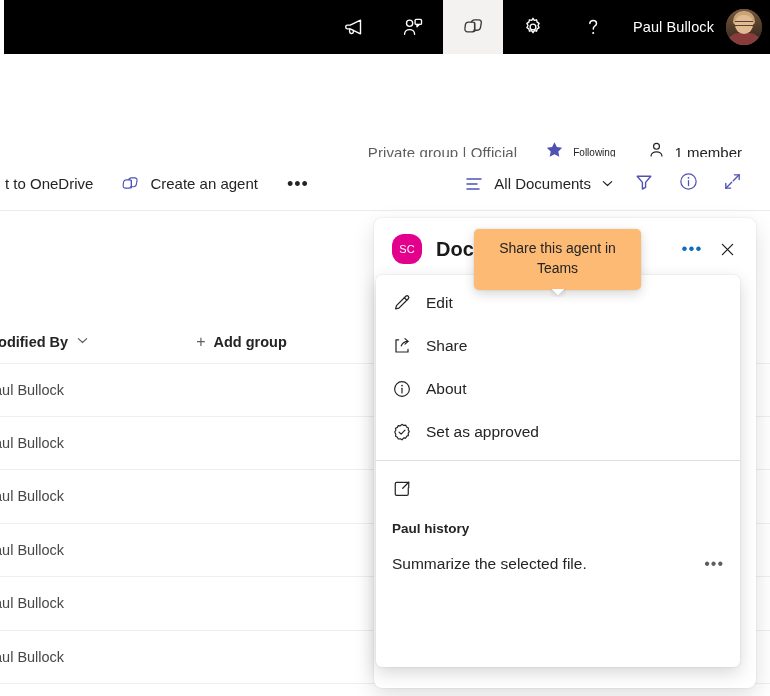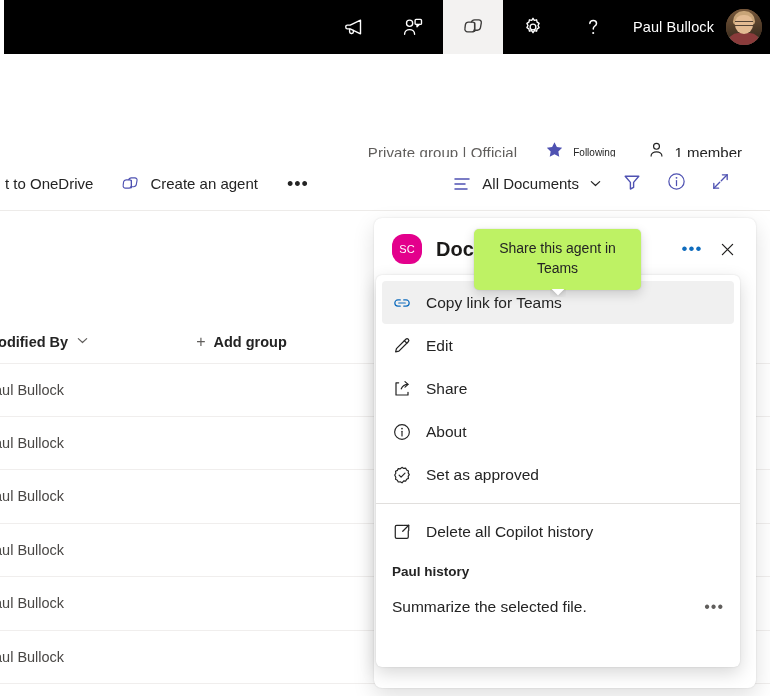--- a/index.html
+++ b/index.html
@@ -82,21 +82,21 @@
     height: 38px; padding: 0 9px; border-radius: 4px;
     cursor: pointer; white-space: nowrap;
   }
   .cmd-label { font-size: 15px; color: #242424; }
   .cmd-icon { display:flex; align-items:center; justify-content:center; }
   .cmd-ellipsis {
     width: 34px; height: 34px; display:flex; align-items:center;
     justify-content:center; cursor:pointer; color:#242424;
     font-size:18px; letter-spacing:1px; line-height:0;
   }
-  .cmd-right { margin-left: auto; display:flex; align-items:center; padding-right:28px; }
+  .cmd-right { margin-left: auto; display:flex; align-items:center; padding-right:16px; }
   .cmd-viewsel { display:flex; align-items:center; gap:10px; padding:0 8px; height:38px; cursor:pointer; }
   .cmd-viewsel-label { font-size:15px; color:#242424; }
   .cmd-iconbtn { width:44px; height:38px; display:flex; align-items:center; justify-content:center; cursor:pointer; }
 
   
   .listarea {
     position: absolute; left: 0; top: 211px; width: 770px; height: 485px;
     background: #ffffff; overflow: hidden;
   }
   .list-header {
@@ -181,21 +181,21 @@
   .mi-grouptitle {
     font-size: 13.5px; font-weight: 700; color: #242424;
     padding: 0 16px; margin: 8px 0 4px 0; height: 20px;
     display:flex; align-items:center;
   }
 
   
   .tooltip {
     position: absolute; left: 474px; top: 229px;
     width: 167px; padding: 9px 10px 11px;
-    background: #bef264; border-radius: 5px;
+    background: #fdba74; border-radius: 5px;
     box-shadow: 0 0 2px rgba(0,0,0,.14), 0 4px 12px rgba(0,0,0,.16);
     text-align: center;
     z-index: 40;
   }
   .tooltip-text { font-size: 14px; color: #242424; line-height: 1.45; }
   .tooltip-arrow {
     position: absolute; left: 50%; bottom: -7px; margin-left: -8px;
     width: 16px; height: 8px; overflow: hidden;
   }
   .tooltip-arrow::after {
@@ -415,30 +415,20 @@
           <svg width="17" height="17" viewBox="0 0 18 18" fill="none" stroke="#201f1e" stroke-width="1.35" stroke-linecap="round">
             <path d="M3.6 3.6l10.8 10.8M14.4 3.6L3.6 14.4"></path>
           </svg>
         </span>
       </span>
     </div>
   </div>
 
   <div class="ctxmenu">
 
-    <div class="mi selected">
-      <span class="mi-icon">
-        <svg width="20" height="20" viewBox="0 0 22 22" fill="none" stroke="#0f6cbd" stroke-width="1.35" stroke-linecap="round" stroke-linejoin="round">
-          <path d="M9.1 7.6H6.5A3.4 3.4 0 0 0 3.1 11a3.4 3.4 0 0 0 3.4 3.4h2.6"></path>
-          <path d="M12.9 7.6h2.6A3.4 3.4 0 0 1 18.9 11a3.4 3.4 0 0 1-3.4 3.4h-2.6"></path>
-          <path d="M7.4 11h7.2"></path>
-        </svg>
-      </span>
-      <span class="mi-label">Copy link for Teams</span>
-    </div>
 
     <div class="mi">
       <span class="mi-icon">
         <svg width="20" height="20" viewBox="0 0 22 22" fill="none" stroke="#242424" stroke-width="1.35" stroke-linecap="round" stroke-linejoin="round">
           <path d="M15.2 3.6a1.9 1.9 0 0 1 2.7 2.7L7.6 16.6l-3.6.9.9-3.6z"></path>
           <path d="M13.6 5.2l2.7 2.7"></path>
         </svg>
       </span>
       <span class="mi-label">Edit</span>
     </div>
@@ -479,21 +469,20 @@
 
 
     <div class="mi">
       <span class="mi-icon">
         <svg width="20" height="20" viewBox="0 0 22 22" fill="none" stroke="#242424" stroke-width="1.35" stroke-linecap="round" stroke-linejoin="round">
           <path d="M11.8 3.6H5.1a1.5 1.5 0 0 0-1.5 1.5v11.3a1.5 1.5 0 0 0 1.5 1.5h11.3a1.5 1.5 0 0 0 1.5-1.5V9.8"></path>
           <path d="M12.6 3.6h5.8v5.8"></path>
           <path d="M18.4 3.6l-6.6 6.6"></path>
         </svg>
       </span>
-      <span class="mi-label">Delete all Copilot history</span>
     </div>
 
     <div class="mi-grouptitle">Paul history</div>
 
     <div class="mi" style="gap:0;">
       <span class="mi-label">Summarize the selected file.</span>
       <span class="mi-trailing">•••</span>
     </div>
   </div>
 

